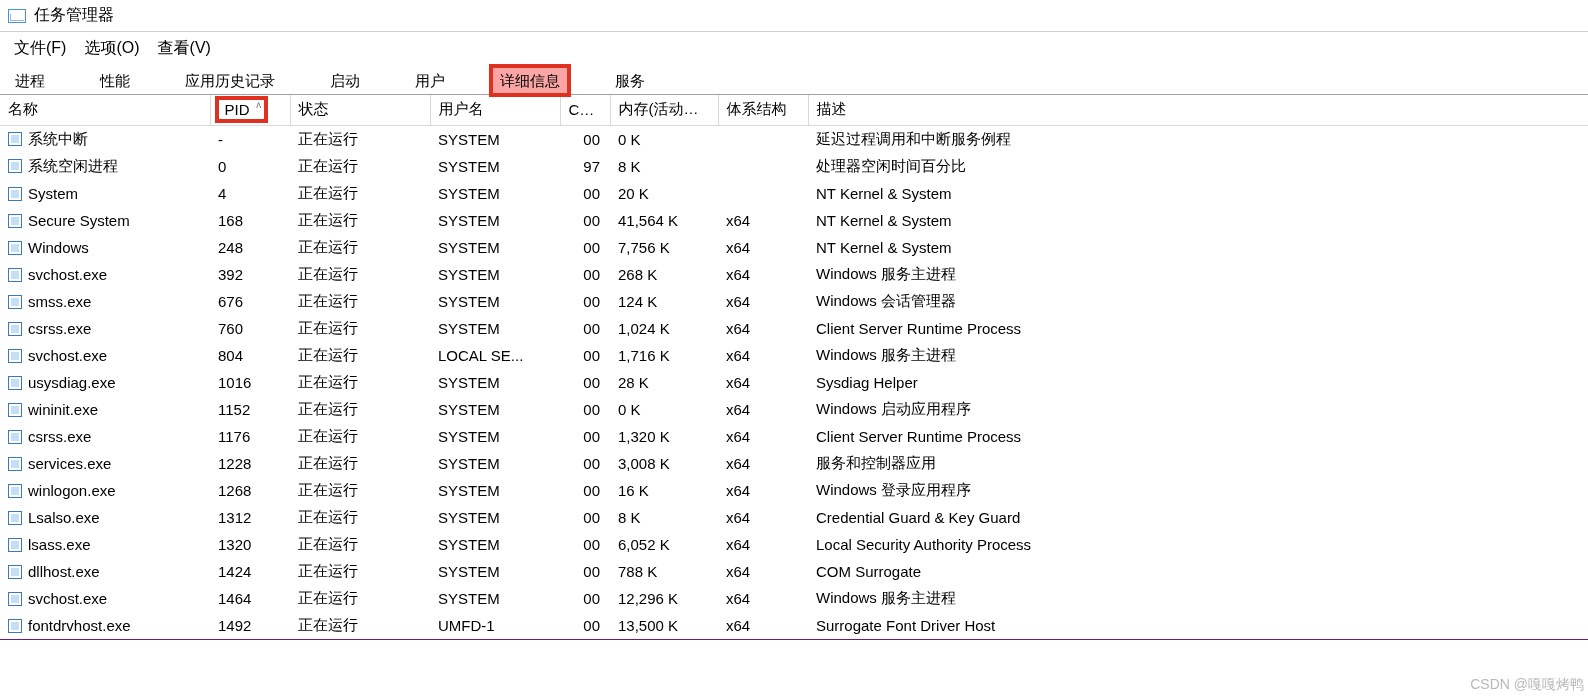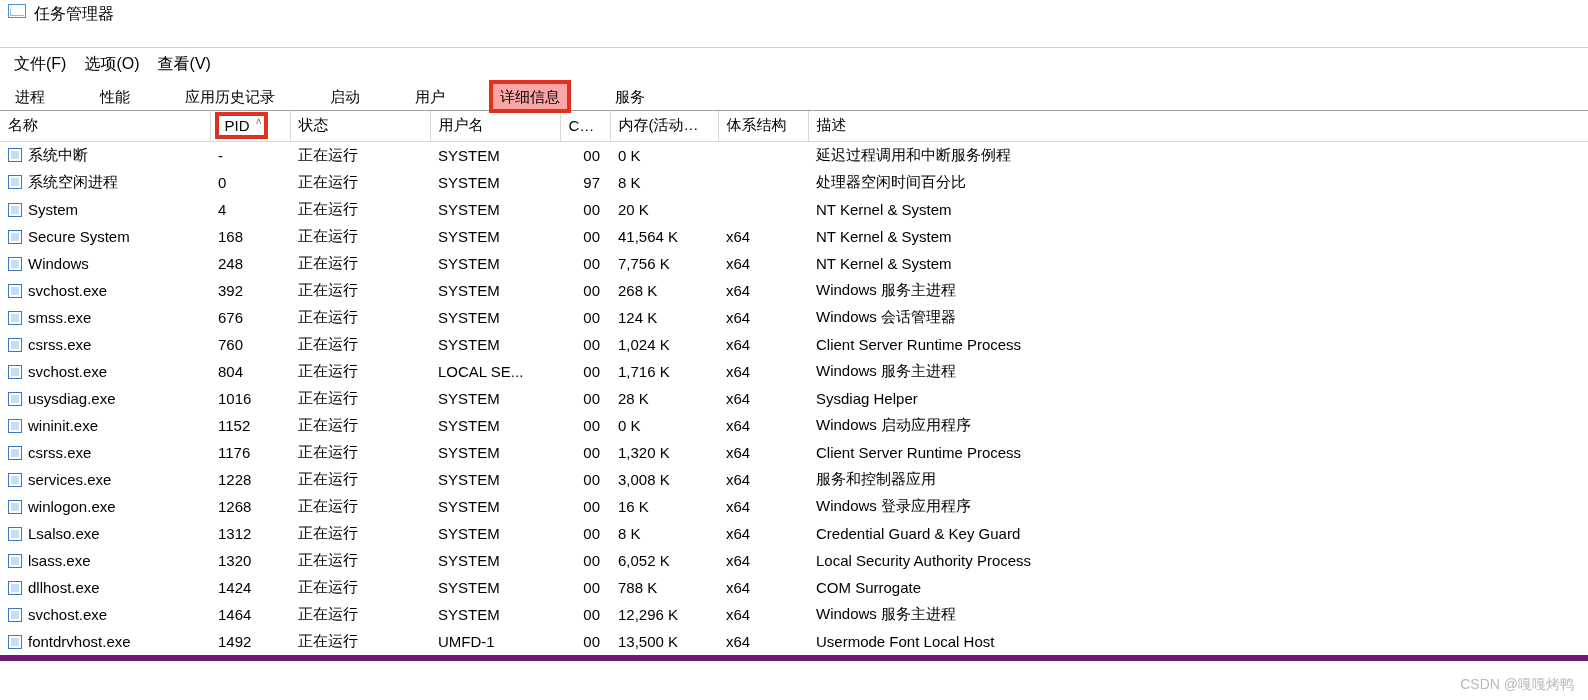--- a/index.html
+++ b/index.html
@@ -6,23 +6,24 @@
   body {
     font-family: "Microsoft YaHei", "Segoe UI", Arial, sans-serif;
     font-size: 15px;
     background: #fff;
     color: #000;
     width: 1588px;
     overflow: hidden;
   }
   .title-bar {
     display: flex;
+    align-items: center;
     padding: 4px 8px;
     border-bottom: 1px solid #d0d0d0;
-    height: 48px;
+    height: 32px;
   }
   .title-icon {
     width: 18px; height: 14px;
     border: 1px solid #4a90d9;
     position: relative;
     margin-right: 8px;
     background: #fff;
   }
   .title-icon::after {
     content: "";
@@ -57,21 +58,21 @@
   }
   .tab.active {
     border-color: #a0a0a0;
     background: #fca5a5;
   }
   .tab.highlight {
     outline: 4px solid #e03020;
     outline-offset: -2px;
   }
   .grid-wrap {
-    border-bottom: 6px solid #701a75;
+    border-bottom: 1px solid #701a75;
   }
   table {
     border-collapse: collapse;
     width: 100%;
     table-layout: fixed;
   }
   th, td {
     text-align: left;
     padding: 4px 8px 4px 8px;
     font-weight: normal;
@@ -124,21 +125,21 @@
   }
   .proc-icon::after{
     content:"";
     position:absolute;
     inset:2px;
     background: linear-gradient(#5aa0e6,#5aa0e6);
     opacity:.35;
   }
   .watermark {
     position: fixed;
-    right: 14px; bottom: 6px;
+    right: 4px; bottom: 6px;
     color: #b8b8b8;
     font-size: 14px;
     pointer-events: none;
   }
 </style>
 </head>
 <body>
 
 <div class="title-bar">
   <span class="title-icon"></span>
@@ -372,19 +373,19 @@
           <td class="col-desc">Windows 服务主进程</td>
         </tr>
         <tr>
           <td class="col-name"><span class="proc-icon"></span><span>fontdrvhost.exe</span></td>
           <td class="col-pid">1492</td>
           <td class="col-state">正在运行</td>
           <td class="col-user">UMFD-1</td>
           <td class="col-cpu">00</td>
           <td class="col-mem">13,500 K</td>
           <td class="col-arch">x64</td>
-          <td class="col-desc">Usermode Font Local Host</td>
+          <td class="col-desc">Surrogate Font Driver Host</td>
         </tr>
       </tbody>
 </table>
 </div>
 
 <div class="watermark">CSDN @嘎嘎烤鸭</div>
 
 </body></html>

